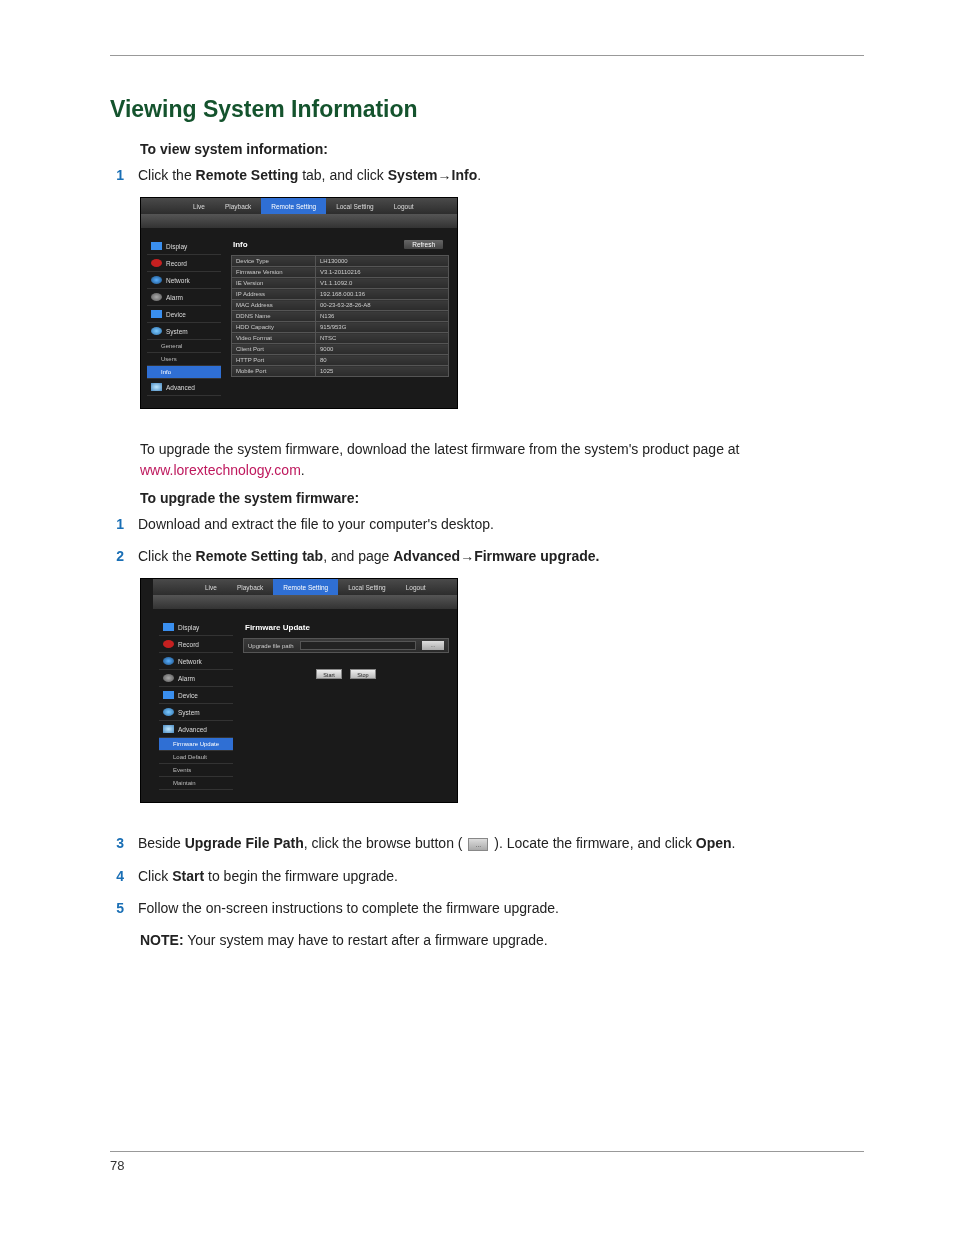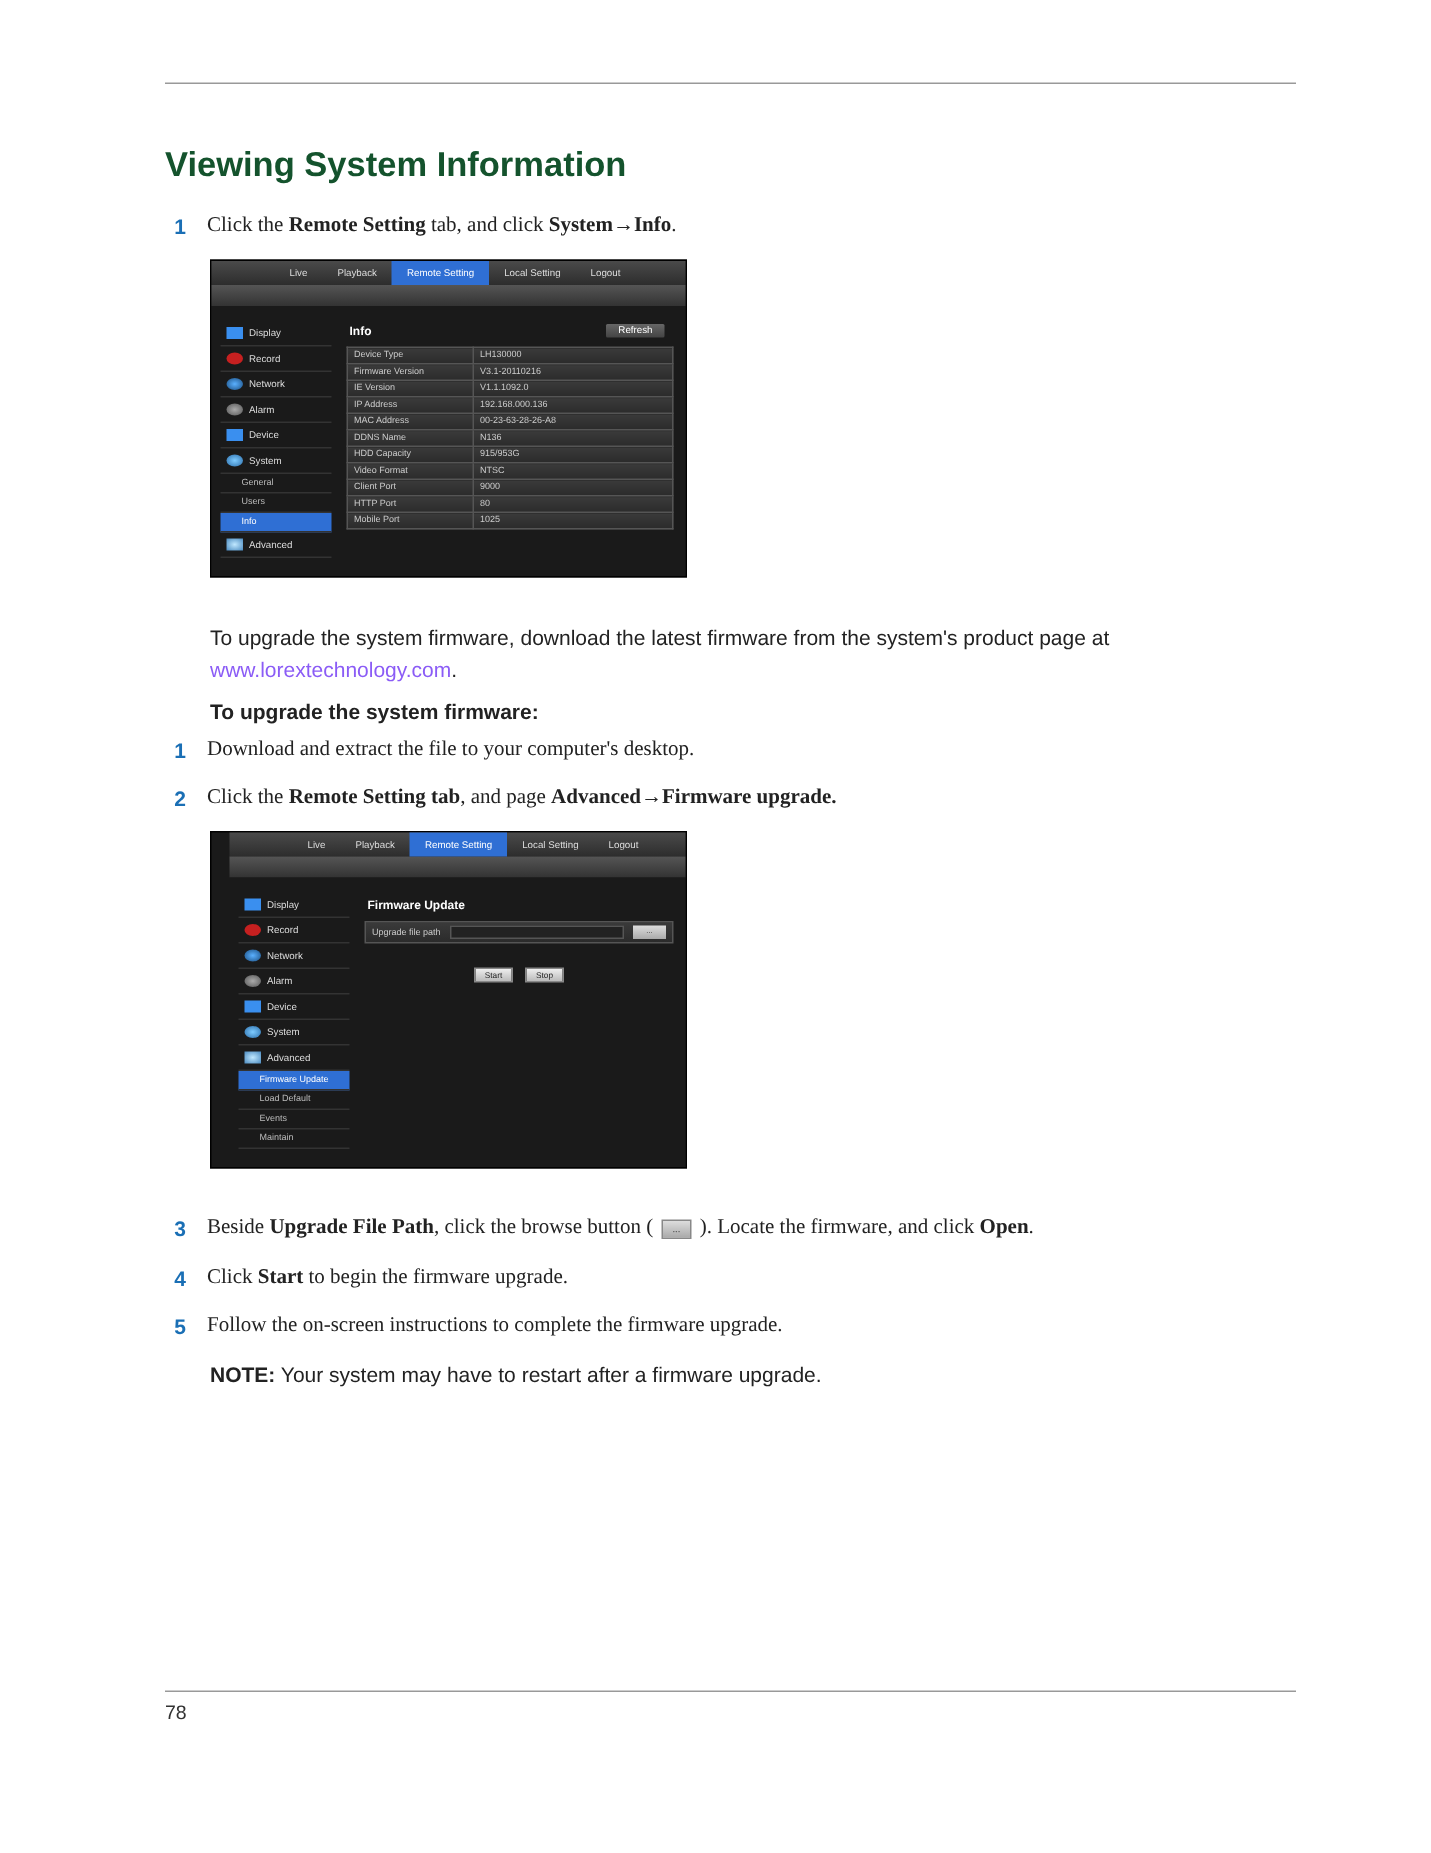--- a/index.html
+++ b/index.html
@@ -43,29 +43,29 @@
     font-size: 14px;
     line-height: 1.45;
     margin-bottom: 12px;
   }
   .step-num {
     color: #1a6fb5;
     font-weight: 700;
     min-width: 14px;
     text-align: right;
   }
-  .step-body { flex: 1; font-family: Liberation Serif, serif; }
+  .step-body { flex: 1; }
   .bold { font-weight: 700; }
   .para {
     font-size: 14px;
     line-height: 1.45;
     margin-left: 30px;
     margin-bottom: 10px;
   }
-  .link { color: #8b5cf6; }
+  .link { color: #be185d; }
   
   .shot {
     margin-left: 30px;
     margin-bottom: 30px;
     border: 1px solid #000;
   }
   .shot-1 { width: 318px; background: #1a1a1a; }
   .shot-tabs {
     display: flex;
     background: linear-gradient(#4a4a4a, #2d2d2d);
@@ -152,20 +152,21 @@
     margin-top: 6px;
   }
 </style>
 </head>
 <body>
 
 <div class="page">
   <hr class="header-rule">
 
   <h2 class="section-heading">Viewing System Information</h2>
+  <div class="sub-intro">To view system information:</div>
 
   <div class="step-row">
     <div class="step-num">1</div>
     <div class="step-body">
       <span>Click the </span><span class="bold">Remote Setting</span><span> tab, and click </span><span class="bold">System</span><span class="bold">→</span><span class="bold">Info</span><span>.</span>
     </div>
   </div>
 
   <div class="shot shot-1">
     <div class="shot-tabs">

